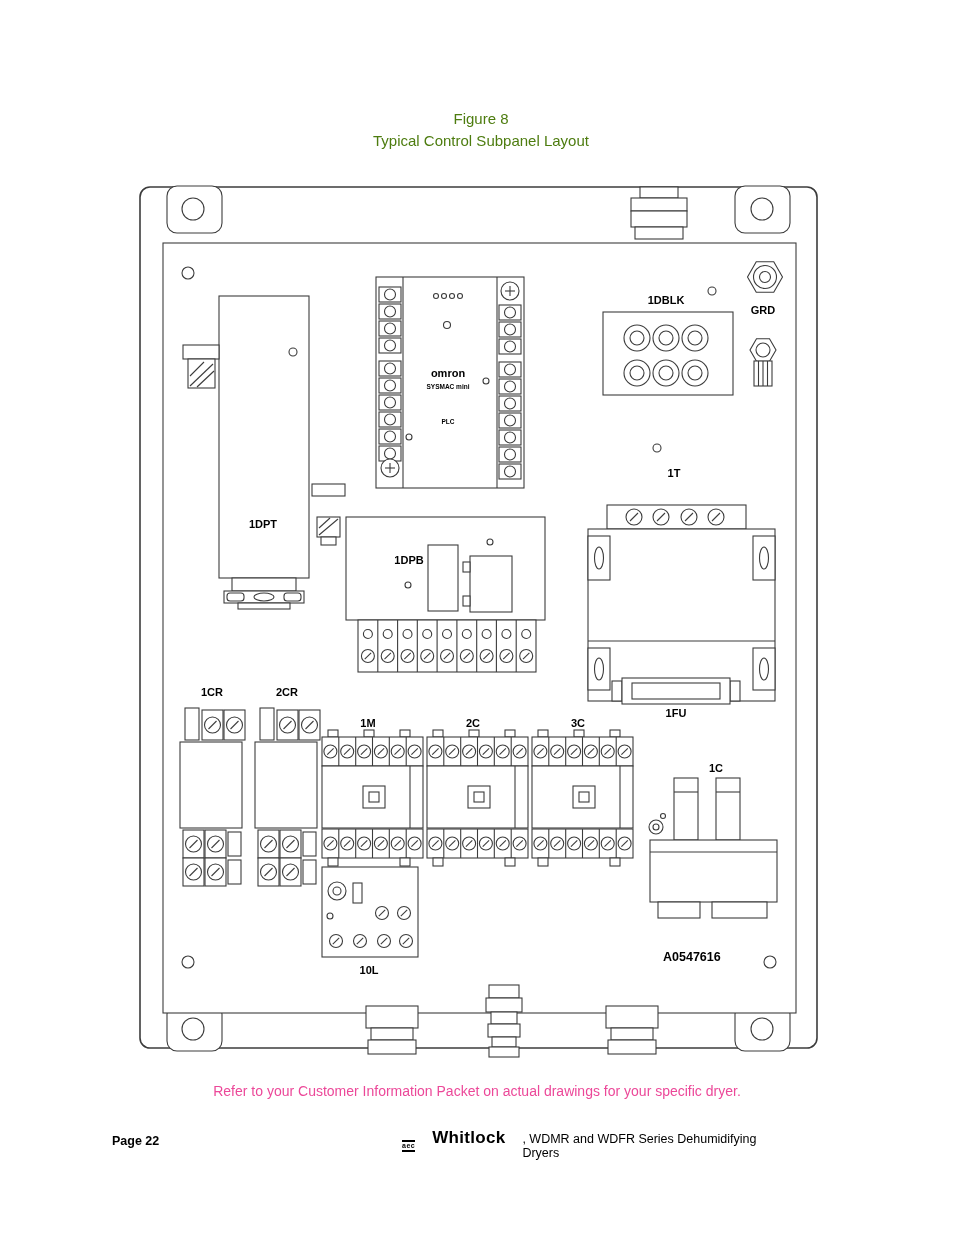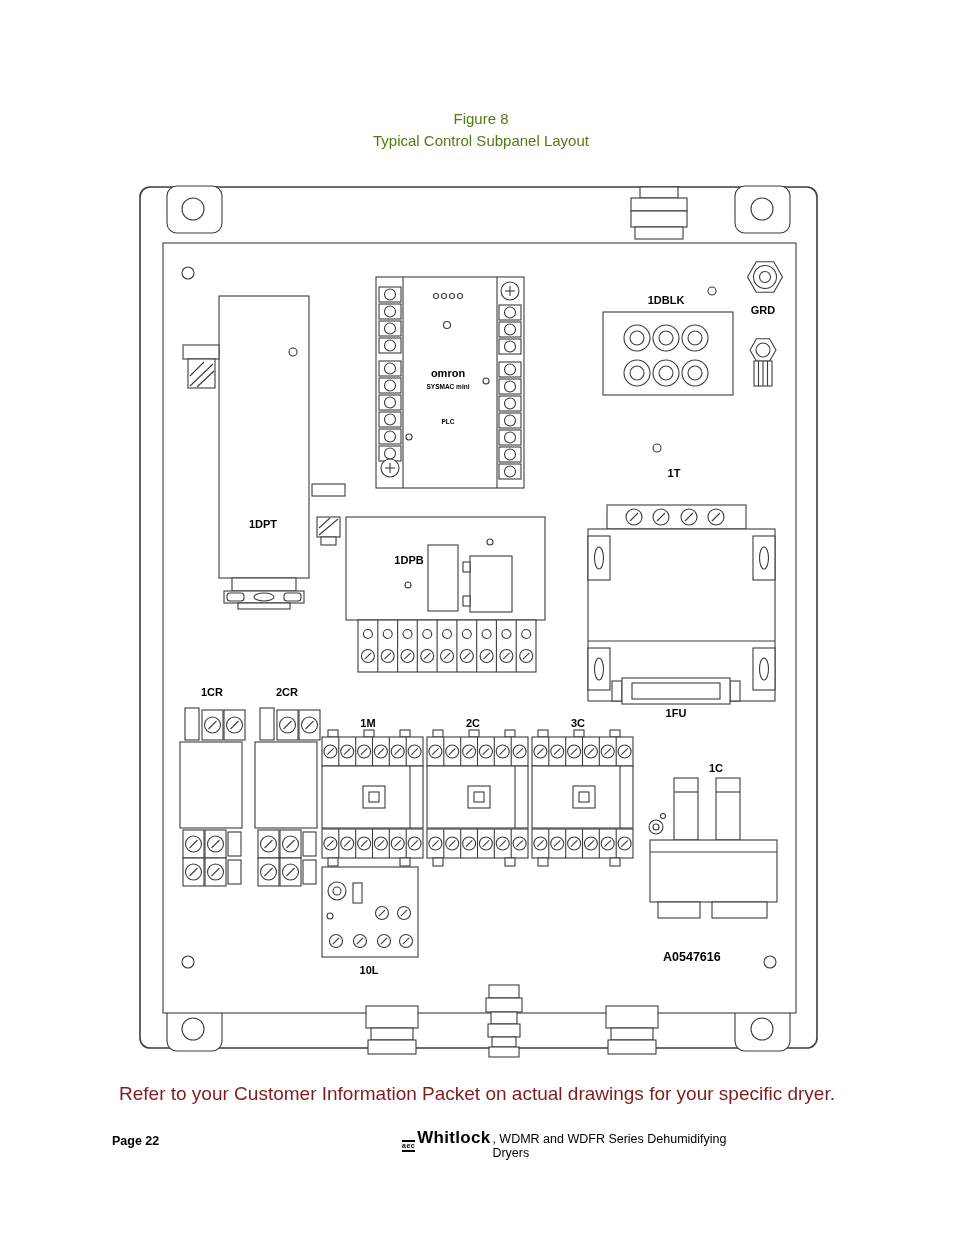--- a/index.html
+++ b/index.html
@@ -1,23 +1,23 @@
 <!DOCTYPE html>
 <html><head>
 <meta charset="utf-8">
 <style>
   *{margin:0;padding:0;box-sizing:border-box}
   html,body{background:#fff}
   body{width:954px;height:1235px;position:relative;font-family:"Liberation Sans",sans-serif;color:#000;overflow:hidden}
   .figure-head{position:absolute;top:108px;left:4px;width:954px;text-align:center;font-size:15px;line-height:22px;color:#4d7c0f}
   .diagram-svg{position:absolute;top:0;left:0}
-  .note{position:absolute;top:1083px;left:0;width:954px;text-align:center;font-size:19px;color:#7f1d1d}
+  .note{position:absolute;top:1083px;left:0;width:954px;text-align:center;font-size:14px;color:#ec4899}
   .footer{position:absolute;top:1126px;left:0;width:764px;height:34px}
   .page-num{position:absolute;left:112px;top:8px;font-weight:bold;font-size:12.5px}
-  .brand-line{position:absolute;left:402px;top:2px;display:flex;align-items:baseline;gap:2px}
+  .brand-line{position:absolute;left:402px;top:2px;display:flex;align-items:baseline;gap:17px}
   .brand-mark{font-size:7px;font-weight:bold;letter-spacing:.5px;border-top:2px solid #000;border-bottom:2px solid #000;line-height:8px;align-self:center;margin-top:4px}
   .brand-name{font-size:17px;font-weight:bold;letter-spacing:.3px}
   .brand-tag{font-size:12.5px;font-weight:normal}
   svg text{fill:#000;stroke:none;font-family:"Liberation Sans",sans-serif;font-weight:bold;font-size:11px;text-anchor:middle}
   svg text.tiny{font-size:6.5px}
   svg text.pn{font-size:12.5px;text-anchor:start}
 </style>
 </head>
 <body>
 

